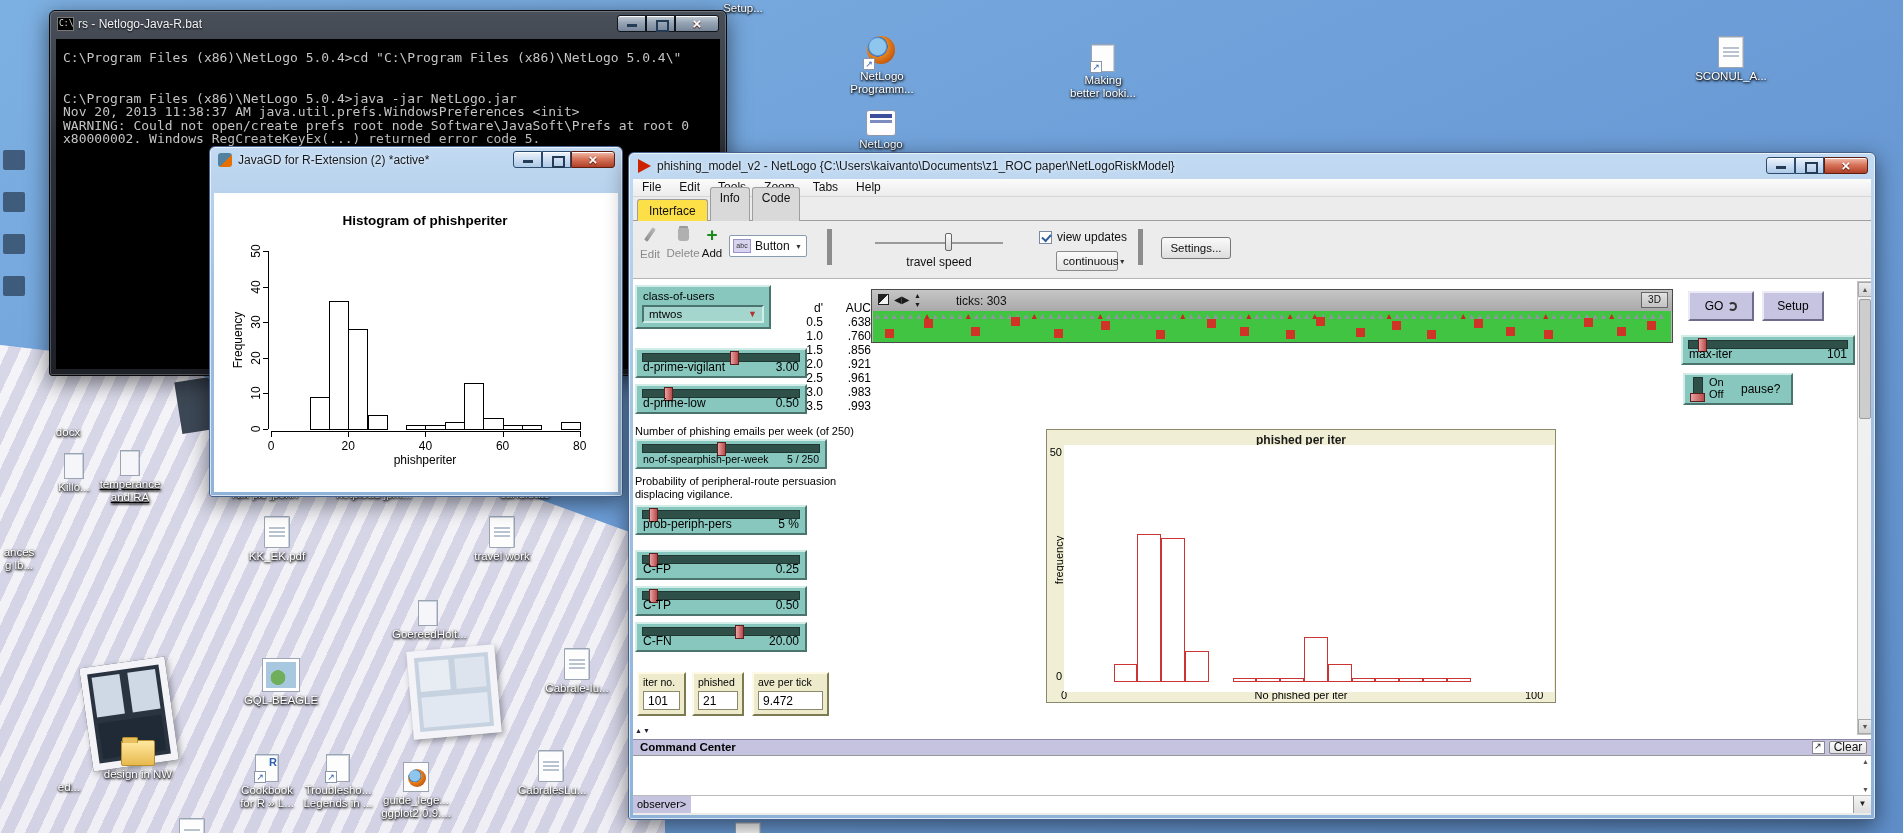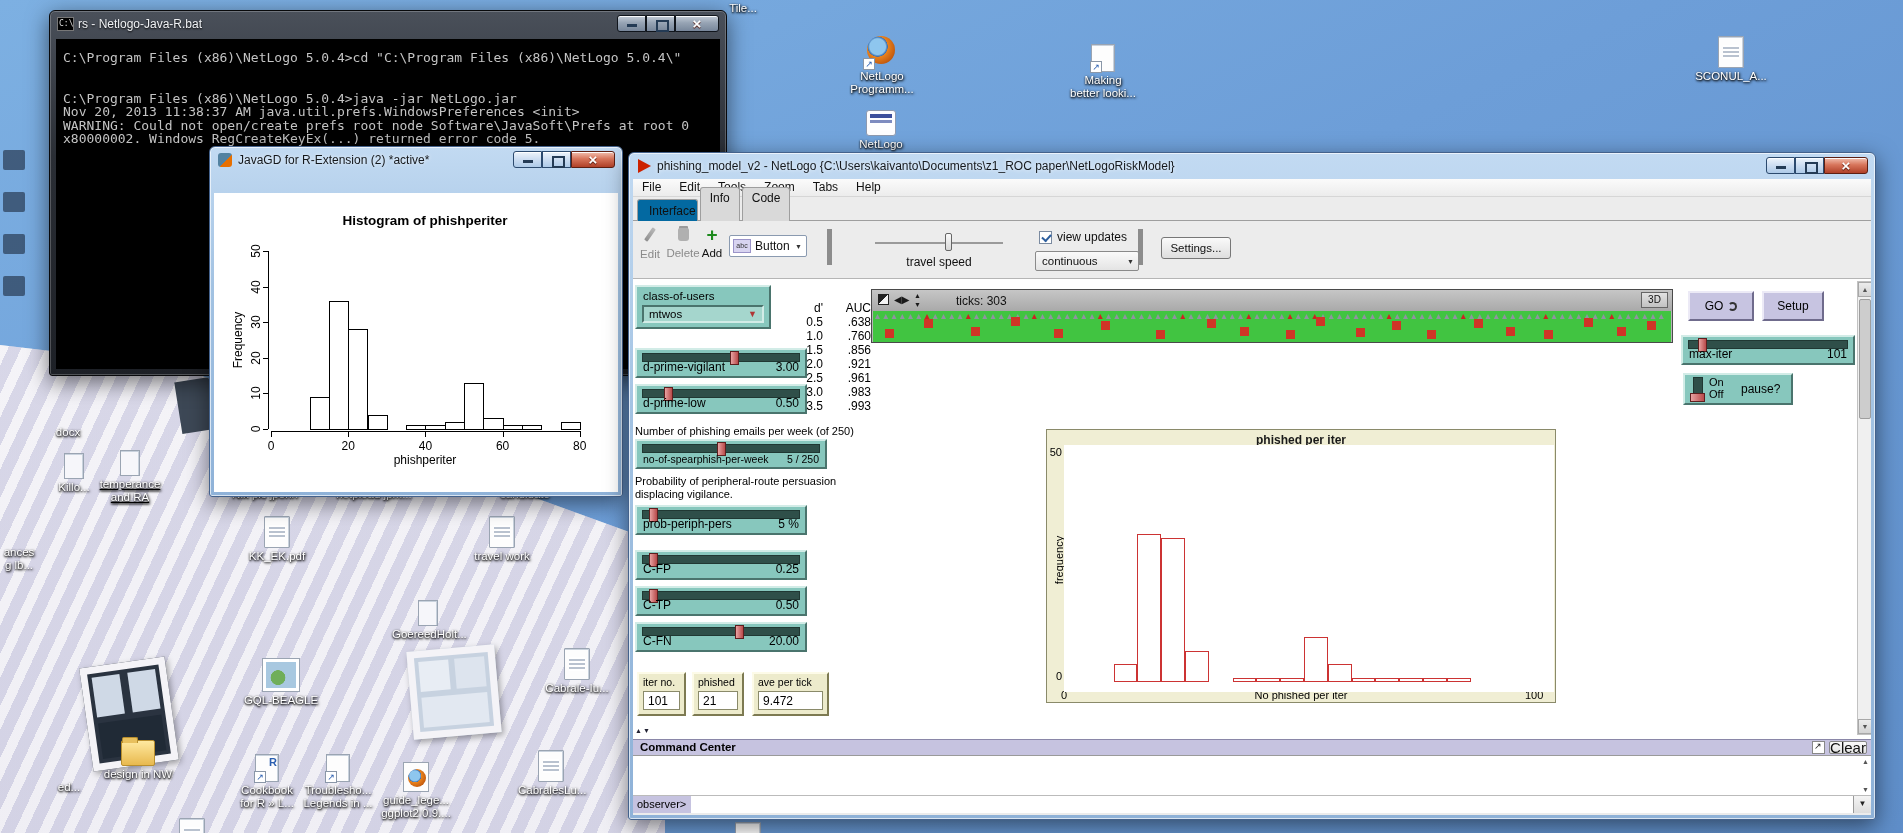--- a/index.html
+++ b/index.html
@@ -100,21 +100,21 @@
 
   
   #nl-body { position:absolute; left:4px; right:4px; top:26px; bottom:4px; background:#ececec; overflow:hidden; }
   #nl-menubar { position:absolute; left:0; right:0; top:0; height:18px; background:linear-gradient(#fbfbfb,#ececec);
           display:flex; border-bottom:1px solid #d6d6d6; }
   #nl-menubar .nlmenu { font-size:12px; color:#111; padding:1px 9px; }
   #nl-tabs { position:absolute; left:0; right:0; top:18px; height:24px; background:#ececec;
           border-bottom:1px solid #9e9e9e; padding-left:4px; display:flex; align-items:flex-end; }
   .nltab { font-size:12px; color:#111; border:1px solid #9e9e9e; border-bottom:none; background:#d9d9d9;
           padding:3px 9px 16px 9px; margin-right:2px; border-radius:3px 3px 0 0; position:relative; top:1px; }
-  .nltab.active { background:#0369a1; padding:4px 1px 3px 11px; }
+  .nltab.active { background:#fde047; padding:4px 11px 3px 11px; }
   #nl-toolbar { position:absolute; left:0; right:0; top:42px; height:58px; background:#ececec;
           border-bottom:1px solid #b5b5b5; }
   .tool-btn { position:absolute; top:6px; text-align:center; }
   .tool-btn .tlabel { font-size:11.5px; color:#8a8a8a; margin-top:2px; }
   .tool-btn.enabled .tlabel { color:#111; }
   .pencil-icon { display:inline-block; width:4px; height:15px; background:linear-gradient(#b9b9b9,#8f8f8f);
           border-radius:1px; transform:rotate(35deg); }
   .trash-icon { display:inline-block; width:11px; height:13px; background:#b0b0b0; border-radius:2px 2px 3px 3px;
           box-shadow:0 -3px 0 -1px #9a9a9a; }
   .plus-icon { color:#1d8a1d; font-size:19px; font-weight:bold; line-height:15px; }
@@ -126,21 +126,21 @@
   .tool-sep { position:absolute; top:8px; width:5px; height:36px; background:#8c8c8c; }
   .speed-track { position:absolute; left:242px; top:21px; width:128px; height:2px; background:#9a9a9a; }
   .speed-handle { position:absolute; top:12px; width:7px; height:18px; background:linear-gradient(#fafafa,#d8d8d8);
           border:1px solid #666; border-radius:2px; }
   .speed-label { position:absolute; left:232px; top:34px; width:148px; text-align:center; font-size:12px; color:#111; }
   .vu-check { position:absolute; left:406px; top:9px; display:flex; align-items:center; }
   .cbox { width:13px; height:13px; background:#fff; border:1px solid #7a8aa0; margin-right:5px; position:relative; }
   .cbox::after { content:""; position:absolute; left:2px; top:2px; width:7px; height:4px;
           border-left:2px solid #2d5f9e; border-bottom:2px solid #2d5f9e; transform:rotate(-48deg); }
   .vu-check span { font-size:12px; color:#111; }
-  .cont-dd { position:absolute; left:402px; top:30px; width:104px; height:20px; background:linear-gradient(#fafafa,#e4e4e4);
+  .cont-dd { position:absolute; left:423px; top:30px; width:62px; height:20px; background:linear-gradient(#fafafa,#e4e4e4);
           border:1px solid #8a8a8a; border-radius:2px; display:flex; align-items:center; font-size:11.5px; color:#111;
           padding-left:6px; }
   .settings-btn { position:absolute; left:528px; top:16px; width:70px; height:22px; background:linear-gradient(#fafafa,#dedede);
           border:1px solid #777; border-radius:3px; font-size:11.5px; color:#111; text-align:center; line-height:20px; }
   #nl-main { position:absolute; left:0; right:0; top:100px; height:460px; background:#fff; overflow:hidden; }
 
   
   .teal { background:#87c7bd; border-top:2px solid #d2ece7; border-left:2px solid #d2ece7;
           border-bottom:2px solid #4a746d; border-right:2px solid #4a746d; position:absolute; }
   .slider .strack { position:absolute; left:5px; right:5px; top:3px; height:9px; background:#2f4f49;
@@ -198,21 +198,21 @@
   .pxlab { position:absolute; left:0; right:0; top:259px; text-align:center; font-size:11px; color:#000; }
   .pylab { position:absolute; left:-28px; top:124px; width:80px; text-align:center; font-size:11px; color:#000;
           transform:rotate(-90deg); }
   .pbar { position:absolute; border:1px solid #cc3333; background:#fff; }
 
   
   #cc-header { position:absolute; left:0; right:0; top:560px; height:16px; background:#c6c3e0;
           border-top:1px solid #8a87a8; }
   #cc-title { position:absolute; left:7px; top:1px; font-weight:bold; font-size:11.5px; color:#000; }
   #cc-clear { position:absolute; right:4px; top:1px; width:38px; height:13px; background:linear-gradient(#fbfbfb,#e2e2e2);
-          border:1px solid #888; border-radius:2px; font-size:15px; text-align:center; line-height:11px; color:#111; }
+          border:1px solid #888; border-radius:2px; font-size:12px; text-align:center; line-height:11px; color:#111; }
   #cc-expand { position:absolute; right:46px; top:1px; width:13px; height:13px; background:#fff; border:1px solid #888; }
   #cc-expand::after { content:"\2197"; position:absolute; left:1px; top:-1px; font-size:9px; color:#222; }
   #cc-output { position:absolute; left:0; right:0; top:576px; height:40px; background:#fff; border-top:1px solid #9a9a9a; }
   .mini-arrow { position:absolute; right:2px; font-size:7px; color:#555; }
   #cc-input-row { position:absolute; left:0; right:0; top:616px; height:18px; background:#fff;
           border-top:1px solid #bbb; }
   #observer-chip { position:absolute; left:0; top:0; bottom:0; width:58px; background:#c6c3e0;
           font-size:11px; color:#000; padding:2px 0 0 4px; }
   #cc-input { position:absolute; left:58px; right:18px; top:0; bottom:0; background:#fff; border:none; outline:none;
           font-size:11px; }
@@ -240,21 +240,21 @@
       <div class="pane" style="left:4px;top:50px;width:64px;height:36px;background:#202a36;"></div>
     </div>
     <div class="photo-window" style="left:410px;top:358px;width:88px;height:88px;transform:rotate(-5deg);background:#c7d2e0;">
       <div class="pane" style="left:4px;top:4px;width:30px;height:30px;background:#e8edf4;"></div>
       <div class="pane" style="left:40px;top:4px;width:30px;height:30px;background:#dde4ee;"></div>
       <div class="pane" style="left:4px;top:40px;width:66px;height:30px;background:#e2e8f1;"></div>
     </div>
   </div>
   <div id="desktop-icons">
       <div class="dicon" style="left: 720px; top: 2px; width: 46px;">
-        <div class="dlabel">Tile...</div>
+        <div class="dlabel">Setup...</div>
       </div>
       <div class="dicon" style="left: 845px; top: 34px; width: 74px;">
         <div class="dicon-g t-firefox-shortcut">
           <div class="ff-globe"></div>
           <div class="sc-arrow">↗</div>
         </div>
         <div class="dlabel">NetLogo</div>
         <div class="dlabel">Programm...</div>
       </div>
       <div class="dicon" style="left: 1058px; top: 44px; width: 90px;">

